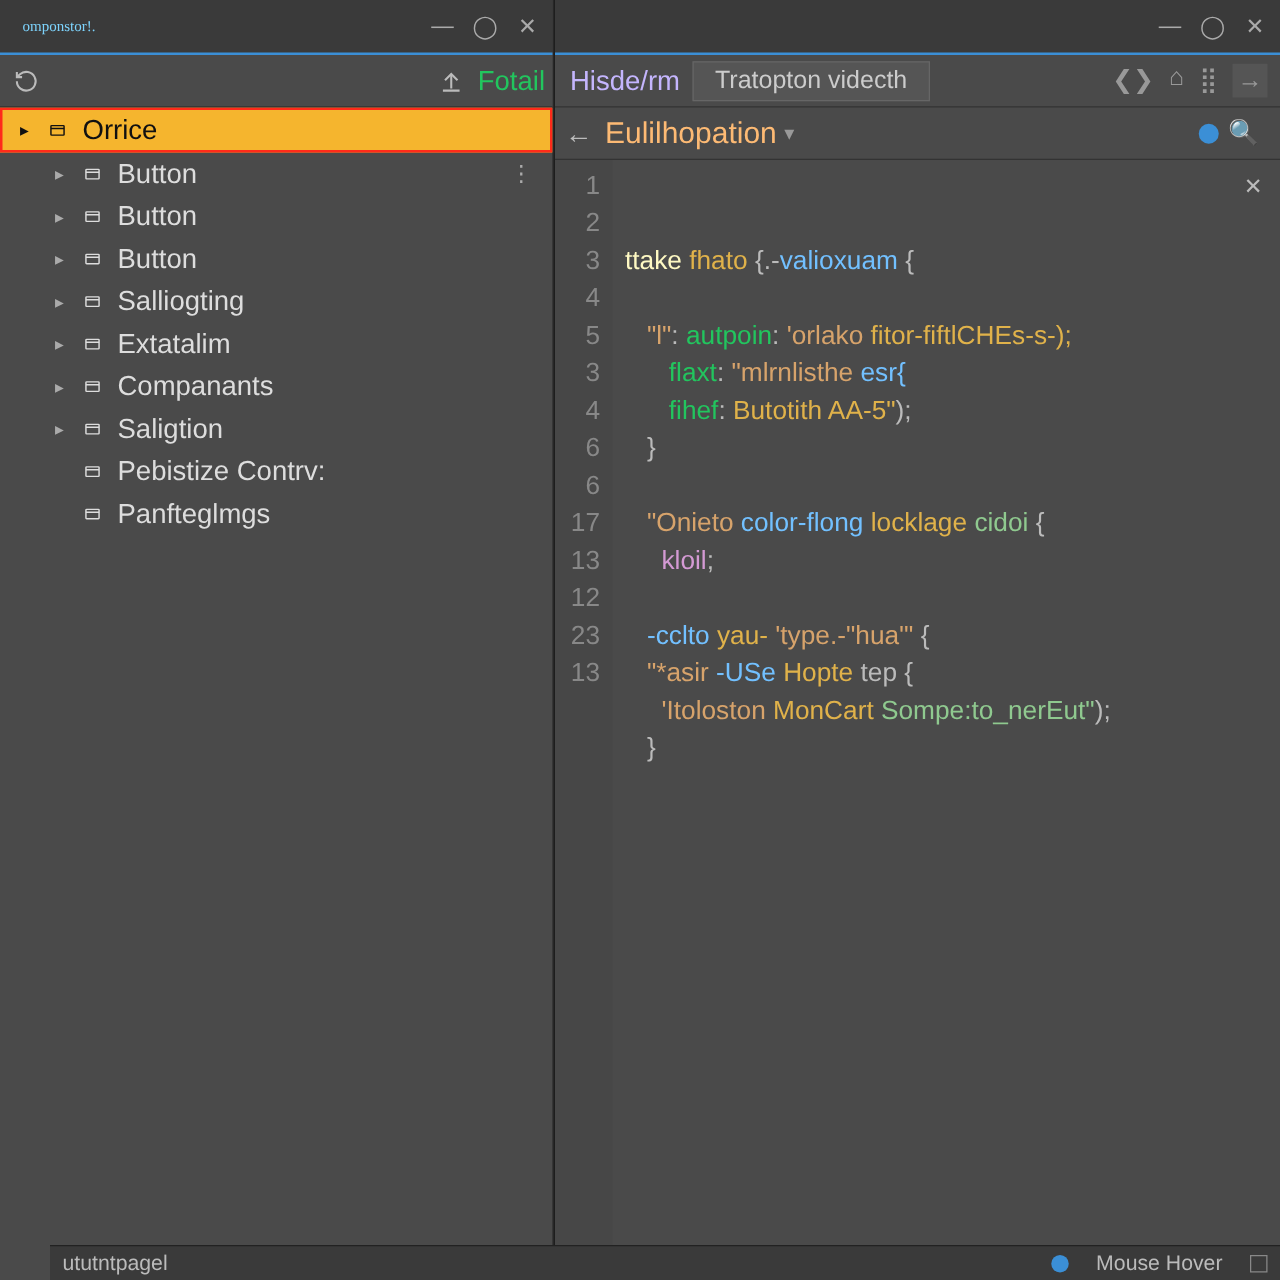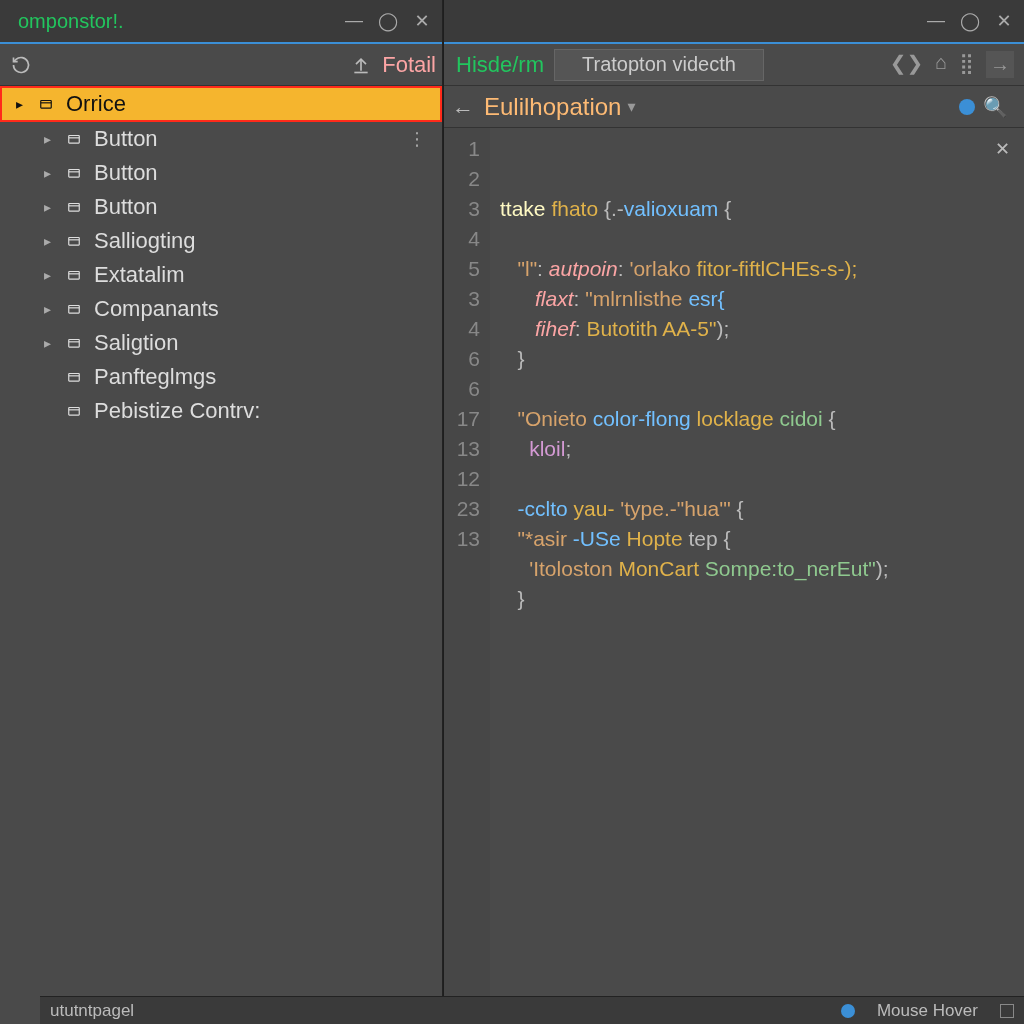--- a/index.html
+++ b/index.html
@@ -3,31 +3,31 @@
 <meta charset="utf-8">
 <style>
 * { margin:0; padding:0; box-sizing:border-box; font-family:"Segoe UI",Arial,sans-serif; }
 body { width:1024px; height:1024px; background:#4a4a4a; color:#ccc; overflow:hidden; display:flex; flex-direction:column; }
 .panels { display:flex; flex:1; min-height:0; }
 .left-panel { width:443px; display:flex; flex-direction:column; border-right:1px solid #222; }
 .right-panel { flex:1; display:flex; flex-direction:column; }
 
 
 .titlebar { height:44px; background:#3a3a3a; display:flex; align-items:center; border-bottom:2px solid #3b8fd6; }
-.titlebar .tab { height:100%; padding:0 18px; display:flex; align-items:center; font-size:20px; color:#22c55e; }
+.titlebar .tab { height:100%; padding:0 18px; display:flex; align-items:center; font-size:12px; color:#7dd3fc;font-family:Liberation Serif, serif; }
 .right-panel .titlebar .tab { background:#4a4a4a; border-right:1px solid #222; font-weight:600; }
 .titlebar .window-controls { margin-left:auto; display:flex; gap:14px; padding-right:10px; color:#aaa; font-size:18px; }
 .win-btn { width:20px; text-align:center; cursor:pointer; }
 
 
 .toolbar { height:42px; background:#4a4a4a; display:flex; align-items:center; border-bottom:1px solid #333; padding:0 6px; }
 .tool-btn { width:30px; height:30px; display:flex; align-items:center; justify-content:center; color:#bbb; font-size:18px; }
-.tool-label { font-size:22px; color:#fca5a5; margin-left:6px; }
-.path-seg { font-size:22px; color:#22c55e; padding:0 6px; }
-.path-field { height:32px; background:#555; border:1px solid #666; padding:0 27px; font-size:20px; color:#ccc; display:flex; align-items:center; margin-left:4px; }
+.tool-label { font-size:22px; color:#22c55e; margin-left:6px; }
+.path-seg { font-size:22px; color:#c4b5fd; padding:0 6px; }
+.path-field { height:32px; background:#555; border:1px solid #666; padding:0 17px; font-size:20px; color:#ccc; display:flex; align-items:center; margin-left:4px; }
 .right-toolbar-icons { margin-left:auto; display:flex; gap:12px; color:#999; font-size:20px; padding-right:4px; }
 
 
 .breadcrumb { height:42px; display:flex; align-items:center; padding:0 8px; border-bottom:1px solid #333; }
 .bc-back { font-size:22px; color:#bbb; margin-right:10px; }
 .bc-text { font-size:24px; color:#fdba74; }
 .bc-caret { font-size:16px; color:#999; margin-left:6px; }
 .bc-right { margin-left:auto; display:flex; align-items:center; gap:8px; padding-right:8px; }
 .bc-bullet { width:16px; height:16px; border-radius:50%; background:#3b8fd6; display:inline-block; }
 .bc-search { font-size:20px; color:#ccc; }
@@ -46,21 +46,21 @@
 
 
 .editor { flex:1; display:flex; font-family:"Consolas","Menlo",monospace; font-size:21px; line-height:30px; overflow:hidden; position:relative; }
 .gutter { width:46px; text-align:right; color:#888; padding:6px 10px 0 0; background:#474747; }
 .code { flex:1; padding:6px 0 0 10px; white-space:pre; color:#ccc; position:relative; }
 .close-x { position:absolute; top:6px; right:14px; color:#bbb; font-size:18px; cursor:pointer; }
 .tok-kw   { color:#fef9c3; }
 .tok-id   { color:#72c0ff; }
 .tok-fn   { color:#e0b24a; }
 .tok-str  { color:#d7a36b; }
-.tok-prop { color:#fca5a5;font-style:italic; }
+.tok-prop { color:#22c55e; }
 .tok-punc { color:#bbb; }
 .tok-type { color:#8fc98f; }
 .tok-lit  { color:#d49ad4; }
 
 
 .statusbar { height:28px; background:#3a3a3a; border-top:1px solid #222; display:flex; align-items:center; font-size:17px; color:#bbb; padding:0 10px;margin-left:40px; }
 .statusbar .right { margin-left:auto; display:flex; align-items:center; gap:22px; }
 .status-dot { width:14px; height:14px; border-radius:50%; background:#3b8fd6; display:inline-block; }
 .status-box { width:14px; height:14px; border:1px solid #888; display:inline-block; }
 
@@ -180,31 +180,31 @@
           <span>Saligtion</span>
         </div>
         <div class="tree-row depth1 noarrow">
           <span class="arrow"></span>
           <span class="icon">
             <svg viewBox="0 0 24 24" fill="none" stroke="currentColor" stroke-width="2">
               <rect x="3" y="6" width="18" height="13" rx="1"></rect>
               <path d="M3 10h18"></path>
             </svg>
           </span>
-          <span>Panfteglmgs</span>
+          <span>Pebistize Contrv:</span>
         </div>
         <div class="tree-row depth1 noarrow">
           <span class="arrow"></span>
           <span class="icon">
             <svg viewBox="0 0 24 24" fill="none" stroke="currentColor" stroke-width="2">
               <rect x="3" y="6" width="18" height="13" rx="1"></rect>
               <path d="M3 10h18"></path>
             </svg>
           </span>
-          <span>Pebistize Contrv:</span>
+          <span>Panfteglmgs</span>
         </div>
       </div>
   </div>
 
   <div class="sep-col"></div>
 
   <div class="right-panel">
     <div class="titlebar">
       <div class="window-controls">
         <span class="win-btn">—</span>

